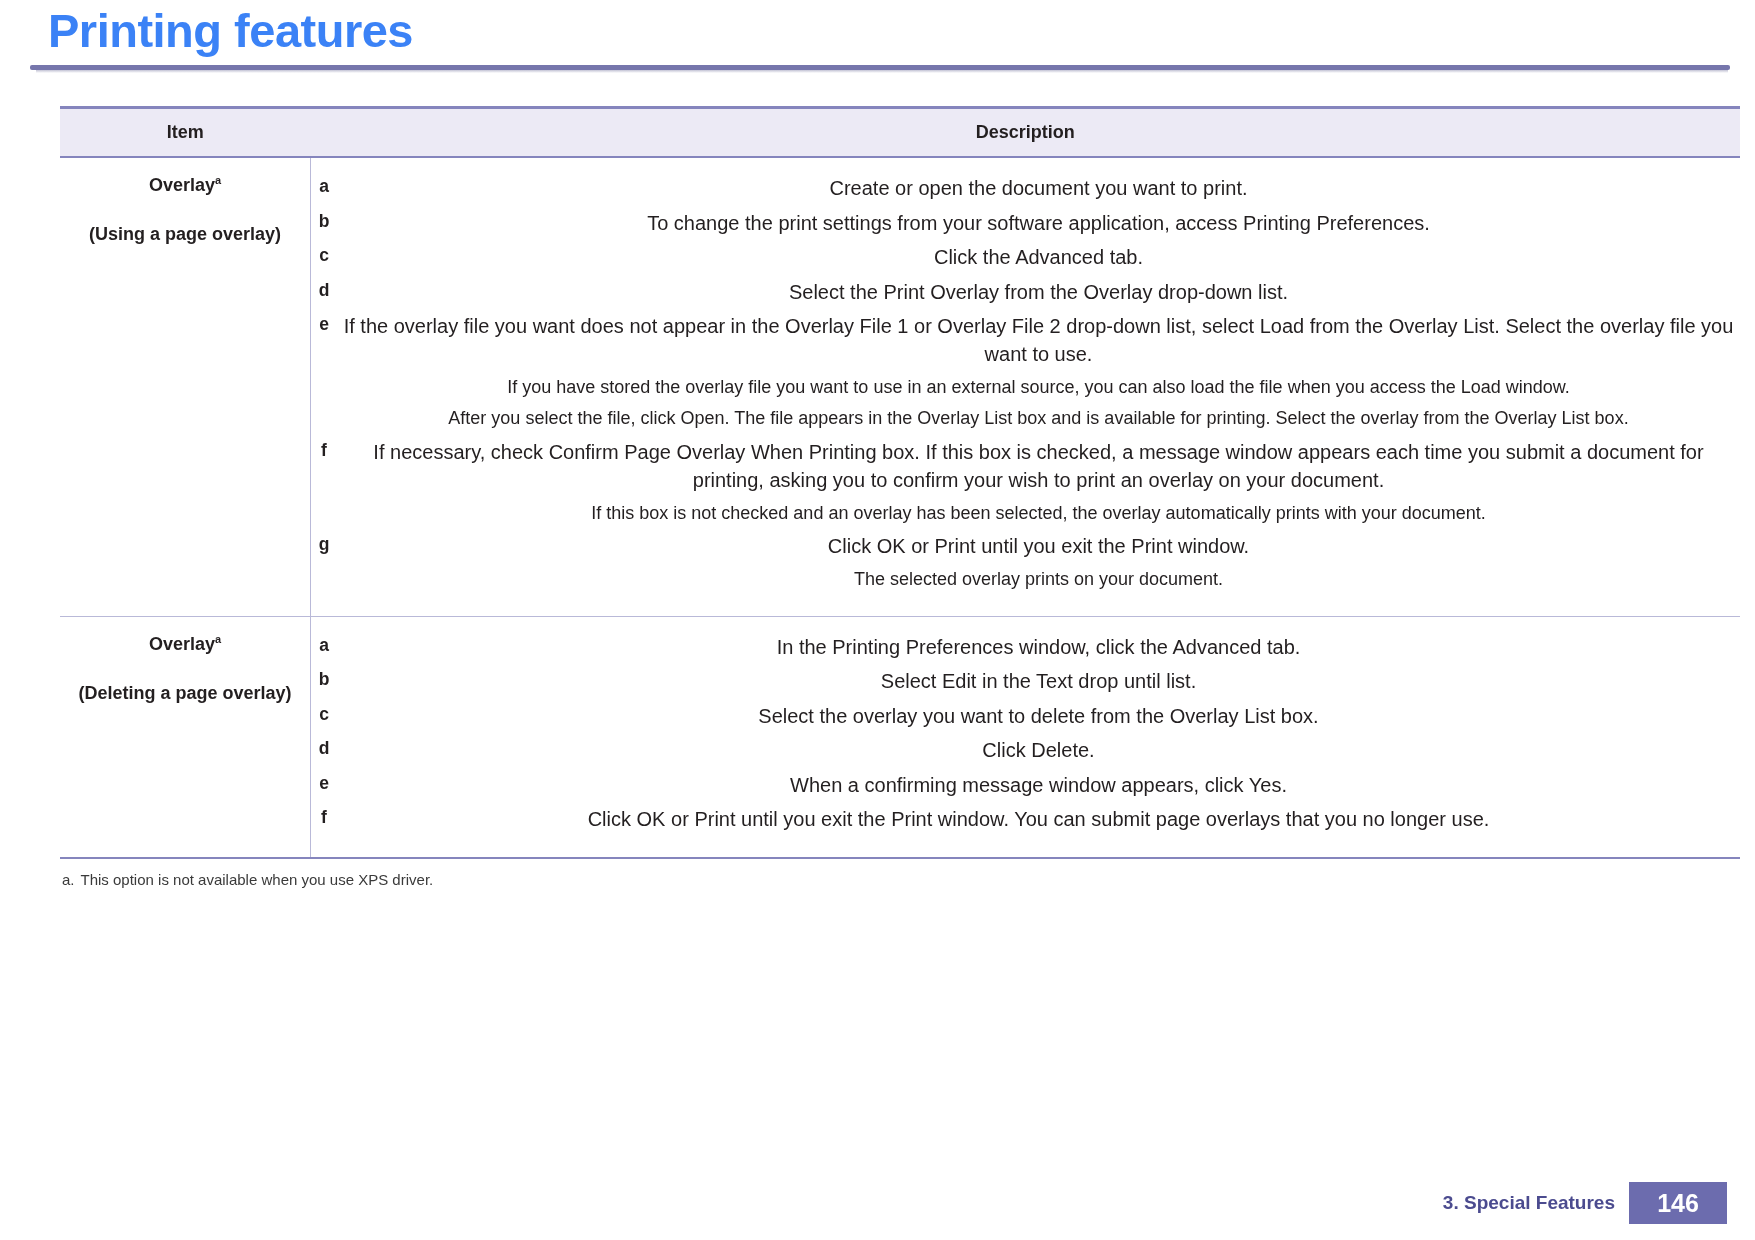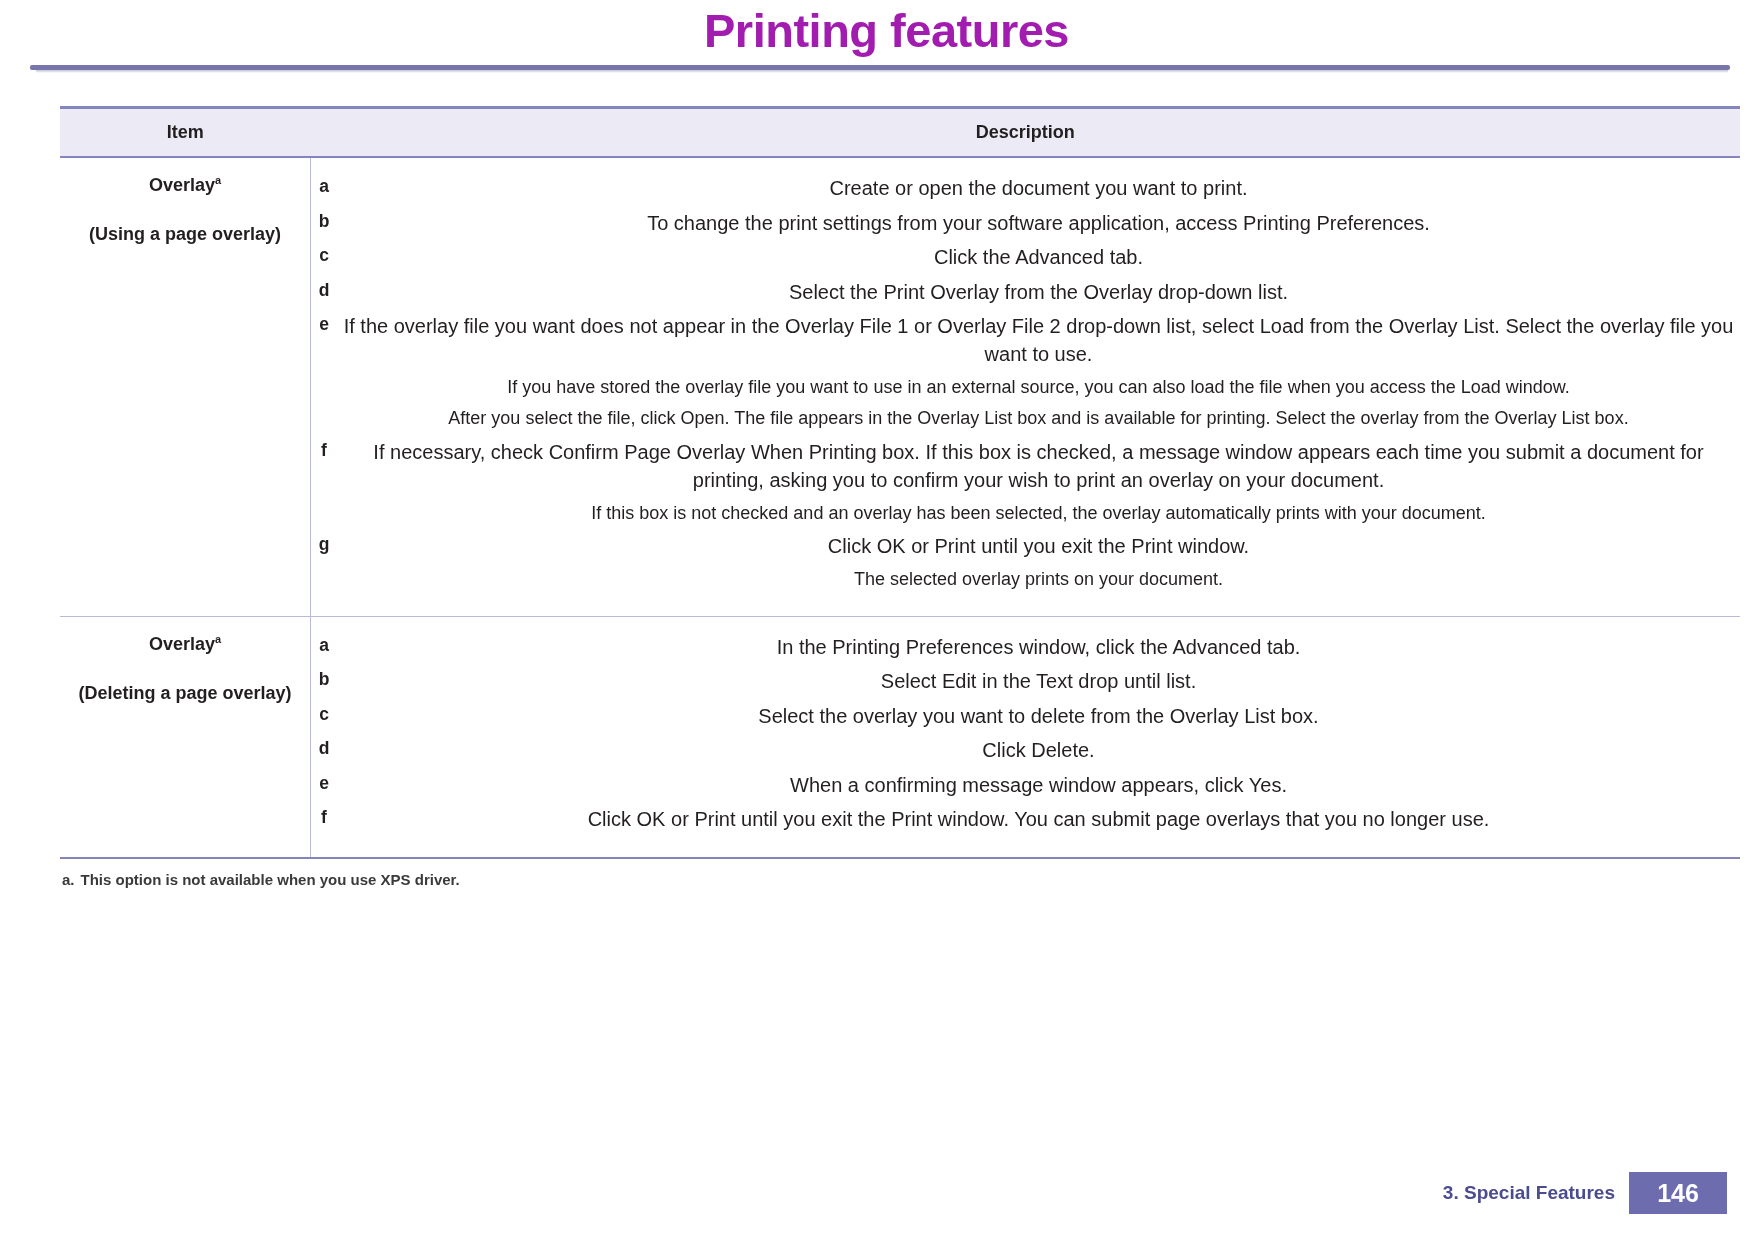--- a/index.html
+++ b/index.html
@@ -20,24 +20,23 @@
     width: 1755px;
     height: 1240px;
     box-sizing: border-box;
     padding: 0 30px;
   }
   
   .page-title {
     font-size: 47px;
     font-weight: bold;
     letter-spacing: -0.5px;
-    color: #a21caf;
+    color: #3b82f6;
     margin: 6px 0 0 18px;
     line-height: 1.05;
-    text-align: center;
   }
   .title-rule {
     margin-top: 10px;
     margin-left: 0px;
     height: 5px;
     width: 1700px;
     background: #6f6fa8;
     border-radius: 2px;
     opacity: 0.95;
   }
@@ -122,28 +121,27 @@
     margin: 4px 0 6px 26px;
     font-size: 18px;
     line-height: 1.42;
   }
   b { font-weight: normal; }
   
   .footnote {
     margin: 12px 0 0 32px;
     font-size: 15px;
     color: #3a3a3a;
-    font-weight: bold;
   }
   .footnote .fnmark { margin-right: 6px; }
   
   .footer {
     position: absolute;
     right: 28px;
-    bottom: 32px;
+    bottom: 22px;
     display: flex;
     align-items: stretch;
     height: 42px;
   }
   .footer-label {
     display: flex;
     align-items: center;
     font-size: 19px;
     font-weight: bold;
     color: #4b4b8f;

